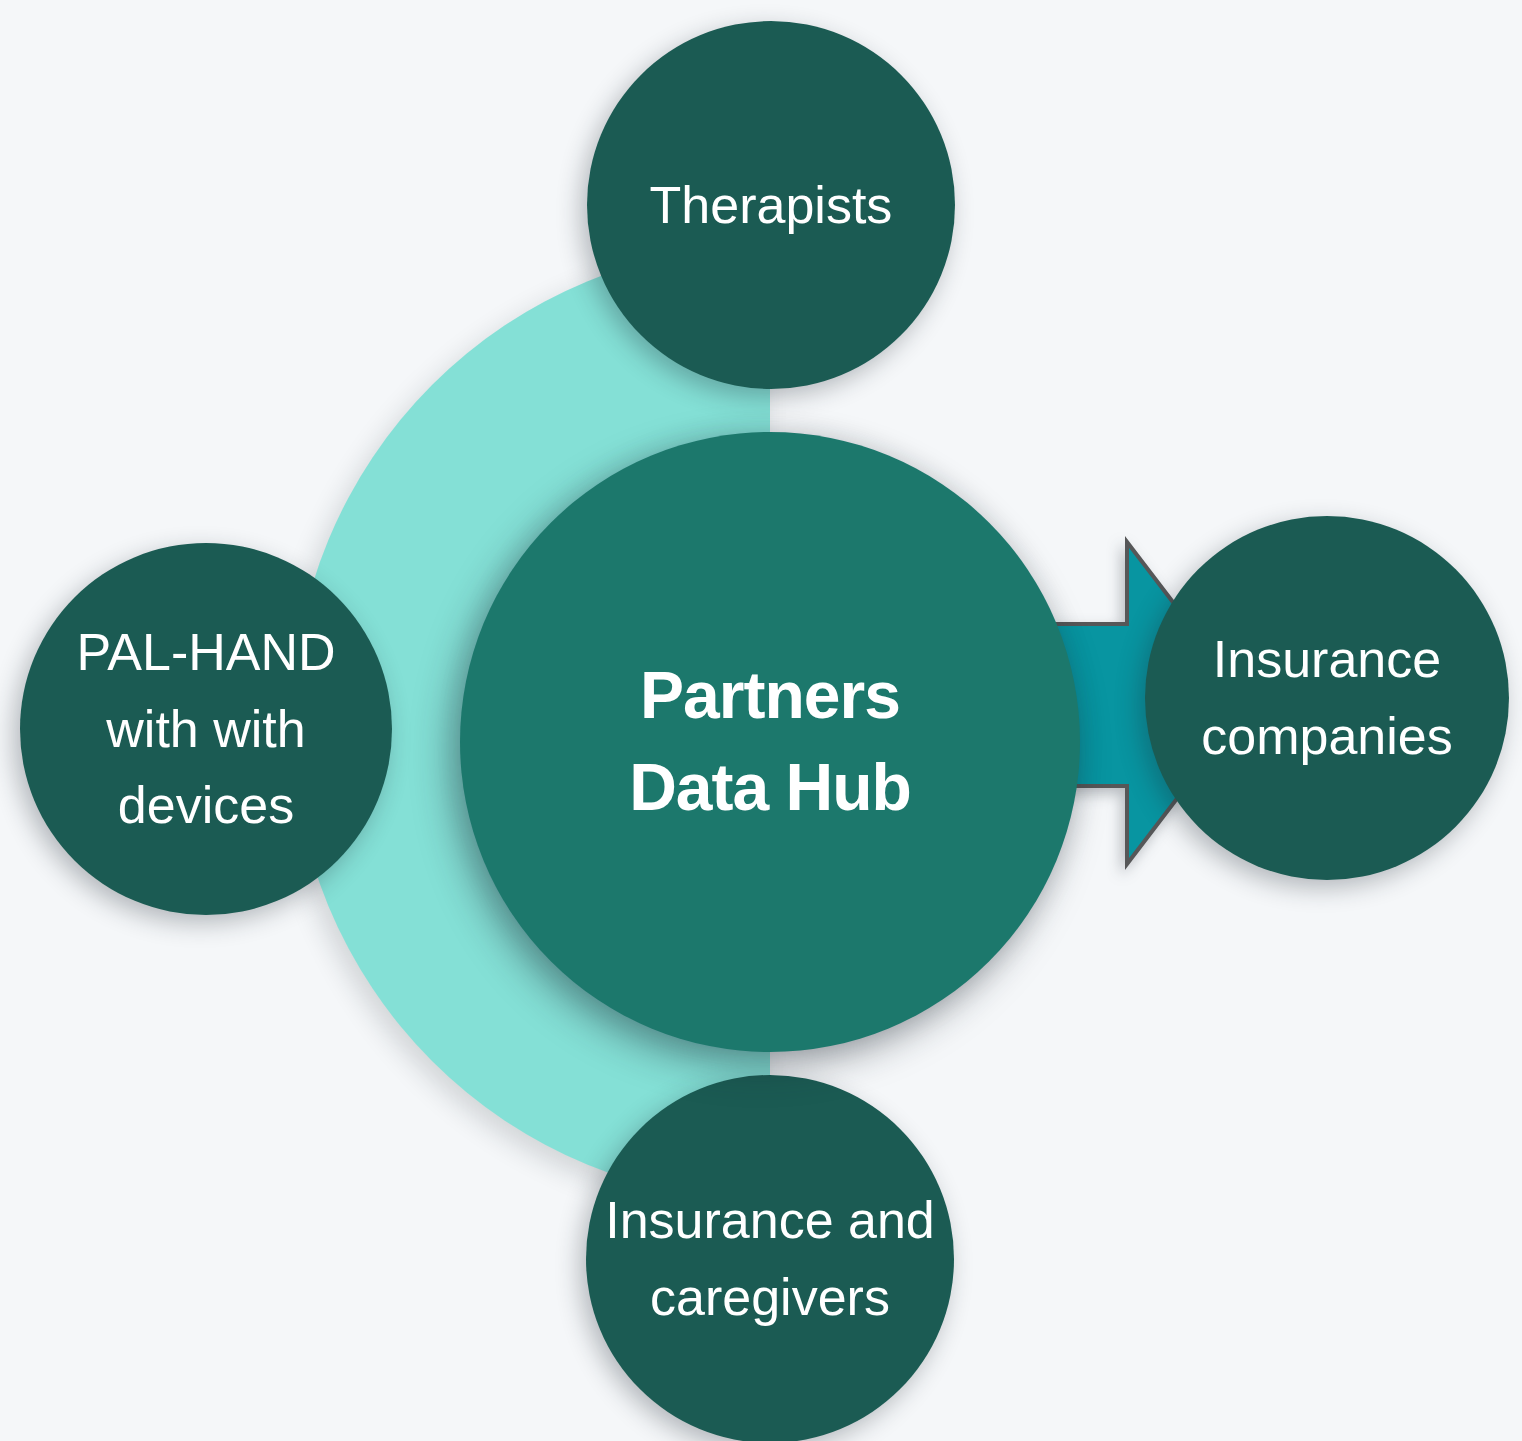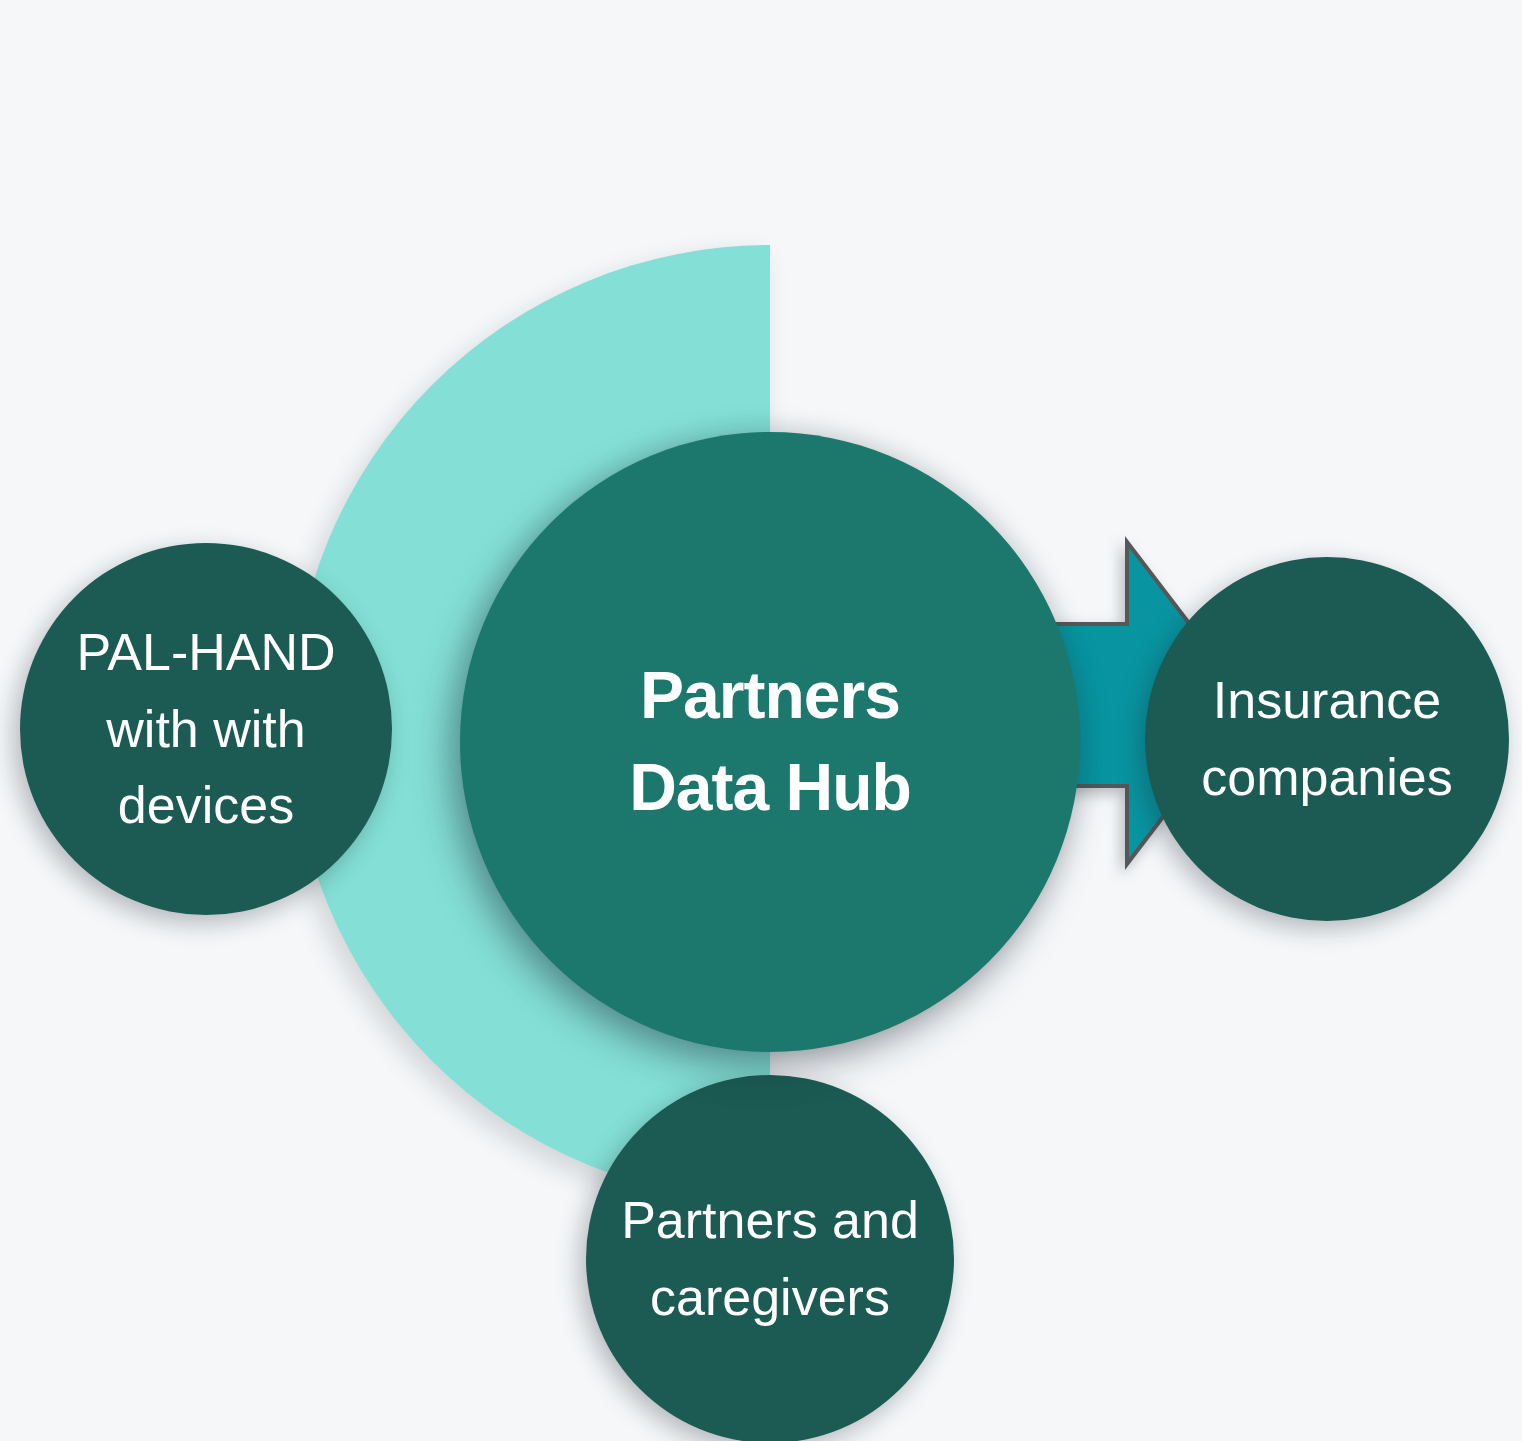--- a/index.html
+++ b/index.html
@@ -74,49 +74,52 @@
     letter-spacing:0;
   }
   .center-label{
     font-size:66px;
     line-height:1.39;
     font-weight:700;
     letter-spacing:-1px;
   }
   .node-top   { left:587px;  top:21px;   width:368px; height:368px; }
   .node-left  { left:20px;   top:543px;  width:372px; height:372px; }
-  .node-right { left:1145px; top:557px;  width:364px; height:364px; }
+  .node-right { left:1145px; top:516px;  width:364px; height:364px; }
   .node-bottom{ left:586px;  top:1075px; width:368px; height:368px; }
   .center-node{ left:460px;  top:432px;  width:620px; height:620px; }
 </style>
 </head>
 <body>
 
 <div class="canvas">
 
   <div class="halo"></div>
 
   <svg class="arrow" viewBox="1015 535 250 340" xmlns="http://www.w3.org/2000/svg" aria-hidden="true">
     <polygon points="1030,624 1127,624 1127,542 1250,703 1127,864 1127,786 1030,786"></polygon>
   </svg>
 
+  <div class="node satellite node-top">
+    <div class="label">Therapists</div>
+  </div>
 
   <div class="node satellite node-left">
     <div class="label">PAL-HAND
 with with
 devices</div>
   </div>
 
   <div class="node satellite node-right">
     <div class="label">Insurance
 companies</div>
   </div>
 
   <div class="node satellite node-bottom">
-    <div class="label">Partners and
+    <div class="label">Insurance and
 caregivers</div>
   </div>
 
   <div class="node center-node">
     <div class="label center-label">Partners
 Data Hub</div>
   </div>
 
 </div>
 

